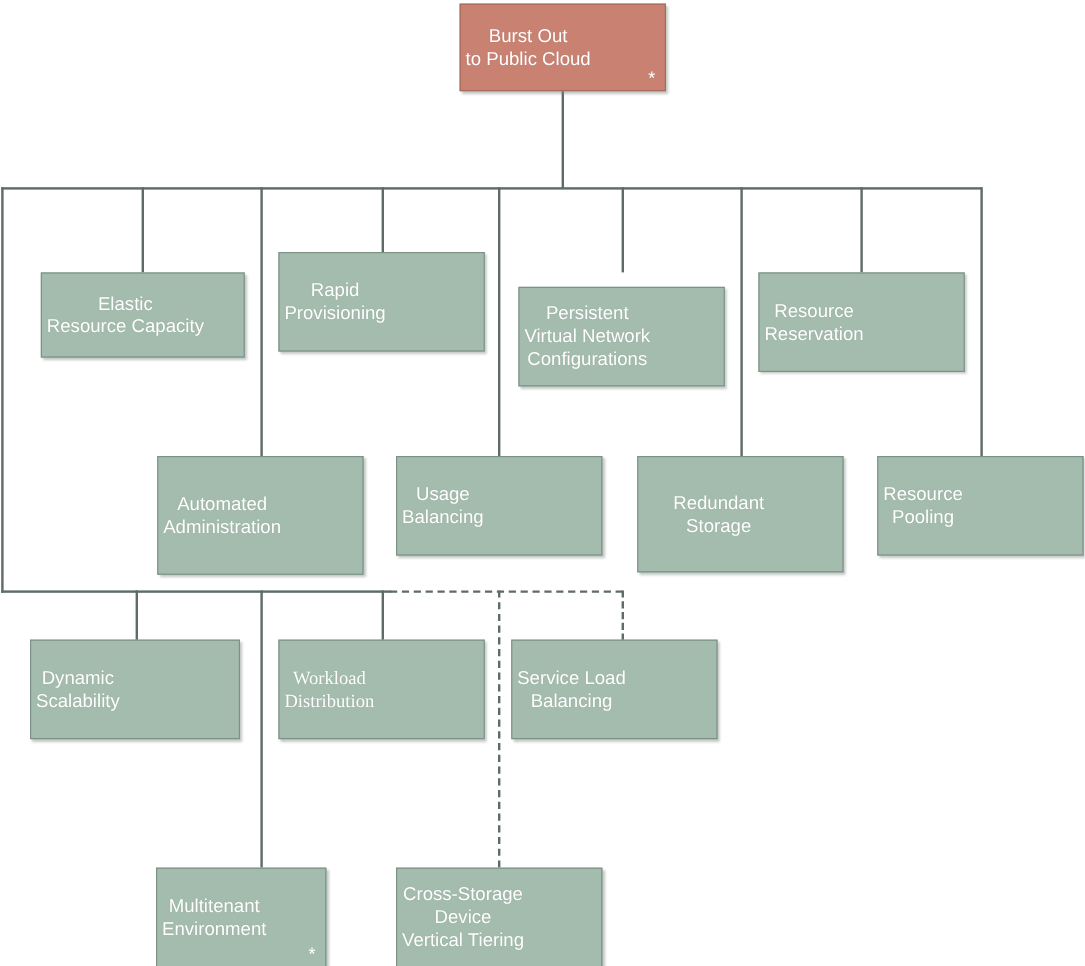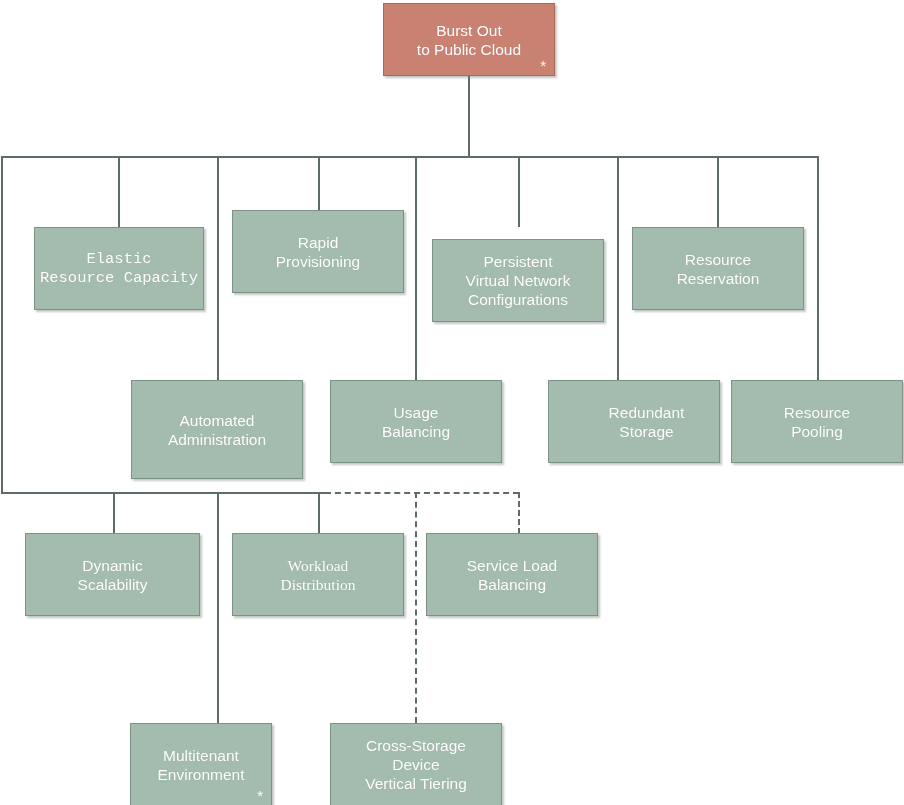--- a/index.html
+++ b/index.html
@@ -15,21 +15,21 @@
     width: 904px;
     height: 805px;
     background: #ffffff;
     overflow: hidden;
   }
   .node {
     position: absolute;
     box-sizing: border-box;
     display: flex;
     align-items: center;
-    justify-content: center;
+    justify-content: flex-start;
     text-align: center;
     color: #ffffff;
     font-size: 15.5px;
     line-height: 19px;
     border: 1px solid #6e8079;
     box-shadow: 2px 2px 2px rgba(120,130,125,0.45);
     z-index: 5;
     padding: 0 4px;
   }
   .node .label {
@@ -91,21 +91,21 @@
     <div class="conn v" style="left: 113px; top: 492px; height: 42px;"></div>
     <div class="conn v" style="left: 217px; top: 492px; height: 231px;"></div>
     <div class="conn v" style="left: 318px; top: 492px; height: 42px;"></div>
     <div class="conn dashed-v" style="left: 415px; top: 492px; height: 231px;"></div>
     <div class="conn dashed-v" style="left: 518px; top: 492px; height: 42px;"></div>
     <div class="node root" style="left: 383px; top: 3px; width: 172px; height: 73px;">
       <span class="label">Burst Out
 to Public Cloud</span>
       <span class="asterisk">*</span>
     </div>
-    <div class="node leaf" style="left: 34px; top: 227px; width: 170px; height: 83px; font-family: Liberation Mono, monospace;">
+    <div class="node leaf" style="left: 34px; top: 227px; width: 170px; height: 71px;">
       <span class="label">Elastic
 Resource Capacity</span>
     </div>
     <div class="node leaf" style="left: 232px; top: 210px; width: 172px; height: 83px;">
       <span class="label">Rapid
 Provisioning</span>
     </div>
     <div class="node leaf" style="left: 432px; top: 227px; width: 172px; height: 83px; margin-top: 12px;">
       <span class="label">Persistent
 Virtual Network
@@ -116,21 +116,21 @@
 Reservation</span>
     </div>
     <div class="node leaf" style="left: 131px; top: 380px; width: 172px; height: 99px;">
       <span class="label">Automated
 Administration</span>
     </div>
     <div class="node leaf" style="left: 330px; top: 380px; width: 172px; height: 83px;">
       <span class="label">Usage
 Balancing</span>
     </div>
-    <div class="node leaf" style="left: 548px; top: 380px; width: 172px; height: 83px; padding-left: 29px;">
+    <div class="node leaf" style="left: 531px; top: 380px; width: 172px; height: 97px; padding-left: 29px;">
       <span class="label">Redundant
 Storage</span>
     </div>
     <div class="node leaf" style="left: 731px; top: 380px; width: 172px; height: 83px;">
       <span class="label">Resource
 Pooling</span>
     </div>
     <div class="node leaf" style="left: 25px; top: 533px; width: 175px; height: 83px;">
       <span class="label">Dynamic
 Scalability</span>

